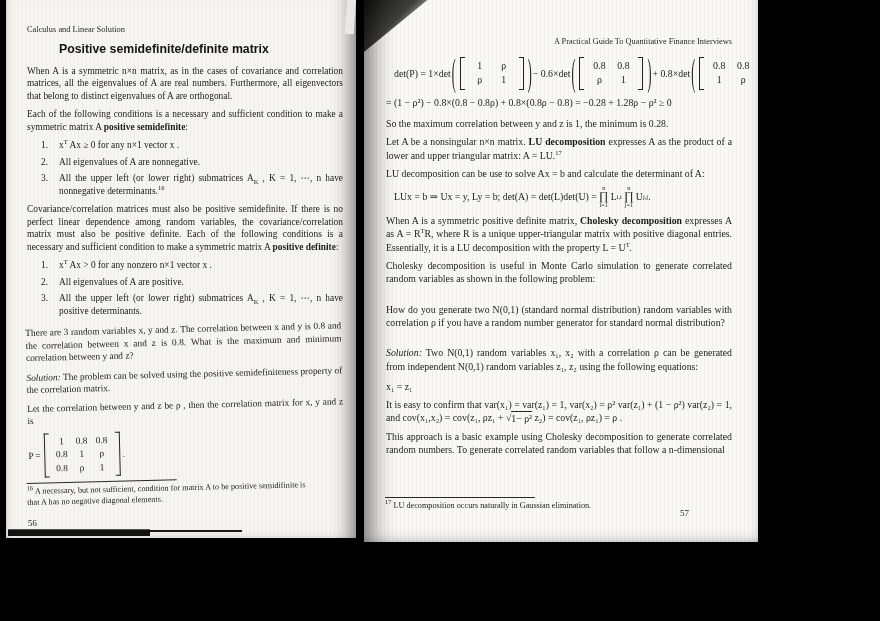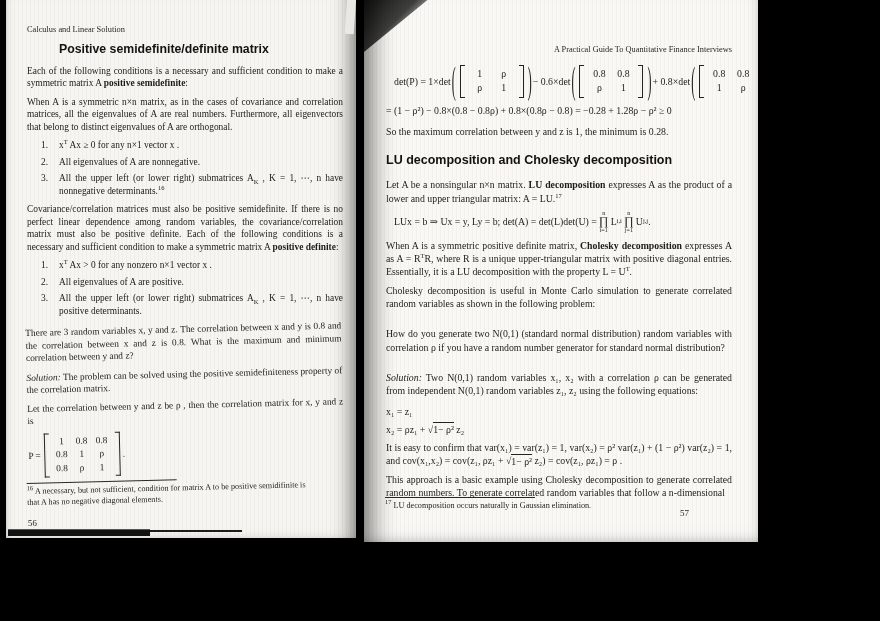--- a/index.html
+++ b/index.html
@@ -61,21 +61,21 @@
   .mrow{display:flex;justify-content:center;}
   .mrow span{min-width:20px;text-align:center;line-height:1.45;}
   .m2 .mrow span{min-width:24px;}
 
   .footnote-block{position:absolute;left:21px;right:40px;bottom:30px;font-size:8.2px;line-height:1.3;}
   .fn-rule{width:150px;border-top:1px solid #2a2825;margin-bottom:3px;}
   .pageno-left{position:absolute;left:22px;bottom:10px;font-size:9px;}
 
   
   .rp{padding:40px 26px 0 22px;font-size:9.8px;line-height:1.36;}
-  .rp .running-head{text-align:right;font-size:8.3px;margin:16px 0 10px 0;}
+  .rp .running-head{text-align:right;font-size:8.3px;margin:8px 0 10px 0;}
   .rp p{margin:0 0 5px 0;text-align:justify;}
   .rp h2{
     font-family:"Liberation Sans","DejaVu Sans",sans-serif;
     font-size:12.5px;font-weight:bold;margin:14px 0 9px 0;color:#14110e;
   }
   .eq{margin:2px 0 4px 10px;}
   .eq-ind{margin-left:26px;}
   .eqrow{display:flex;align-items:center;margin:2px 0 6px 8px;white-space:nowrap;}
   .bigp{display:inline-block;transform:scaleY(3.1);font-size:12px;font-weight:300;margin:0 1px;color:#24221f;}
   .prod{display:inline-flex;flex-direction:column;align-items:center;vertical-align:middle;line-height:1;margin:0 2px;}
@@ -89,23 +89,23 @@
 <body>
 
 <div class="scene">
 
   <div class="page page-left">
     <div class="lp">
       <p class="running-head">Calculus and Linear Solution</p>
 
       <h1>Positive semidefinite/definite matrix</h1>
 
+      <p>When A is a symmetric n×n matrix, as in the cases of covariance and correlation matrices, all the eigenvalues of A are real numbers.  Furthermore, all eigenvectors that belong to distinct eigenvalues of A are orthogonal.</p>
+
       <p><span>Each of the following conditions is a necessary and sufficient condition to make a symmetric matrix A </span><b class="kw">positive semidefinite</b><span>:</span></p>
-
-      <p>When A is a symmetric n×n matrix, as in the cases of covariance and correlation matrices, all the eigenvalues of A are real numbers.  Furthermore, all eigenvectors that belong to distinct eigenvalues of A are orthogonal.</p>
 
       <div class="list-item">
         <span class="num">1.</span>
         <span class="itext"><span>x</span><sup>T</sup><span> Ax ≥ 0 for any n×1 vector x .</span></span>
       </div>
       <div class="list-item">
         <span class="num">2.</span>
         <span class="itext">All eigenvalues of A are nonnegative.</span>
       </div>
       <div class="list-item">
@@ -215,24 +215,24 @@
               <span>ρ</span>
             </span>
         </span>
 
       </div>
 
       <p class="eq eq-ind">= (1 − ρ²) − 0.8×(0.8 − 0.8ρ) + 0.8×(0.8ρ − 0.8) = −0.28 + 1.28ρ − ρ² ≥ 0</p>
 
       <p style="margin-top:8px;">So the maximum correlation between y and z is 1, the minimum is 0.28.</p>
 
-      <h2>LU decomposition and Cholesky decomposition</h2>
 
       <p><span>Let A be a nonsingular n×n matrix. </span><b class="kw">LU decomposition</b><span> expresses A as the product of a lower and upper triangular matrix:  A = LU.</span><sup>17</sup></p>
 
+      <p>LU decomposition can be use to solve Ax = b and calculate the determinant of A:</p>
 
       <div class="eqrow">
         <span>LUx = b ⇒ Ux = y, Ly = b;   det(A) = det(L)det(U) = </span>
         <span class="prod">
             <span class="plim">n</span>
             <span class="pop">∏</span>
             <span class="plim">i=1</span>
           </span>
         <span>L</span>
           <sub>i,i</sub>
@@ -250,21 +250,20 @@
 
       <p>Cholesky decomposition is useful in Monte Carlo simulation to generate correlated random variables as shown in the following problem:</p>
 
       <div class="spacer-q"></div>
       <p>How do you generate two N(0,1) (standard normal distribution) random variables with correlation ρ if you have a random number generator for standard normal distribution?</p>
       <div class="spacer-q"></div>
 
       <p><i class="sol">Solution:</i><span> Two N(0,1) random variables x₁, x₂ with a correlation ρ can be generated from independent N(0,1) random variables z₁, z₂ using the following equations:</span></p>
 
       <p class="eq" style="margin-top:7px;">x₁ = z₁</p>
-      <p class="eq"><span>x₂ = ρz₁ + </span><span>√</span><span class="radicand">1− ρ²</span><span> z₂</span></p>
 
       <p style="margin-top:4px;"><span>It is easy to confirm that var(x₁) = var(z₁) = 1, var(x₂) = ρ² var(z₁) + (1 − ρ²) var(z₂) = 1, and cov(x₁,x₂) = cov(z₁, ρz₁ + </span><span>√</span><span class="radicand">1− ρ²</span><span> z₂) = cov(z₁, ρz₁) = ρ .</span></p>
 
       <p style="margin-top:5px;">This approach is a basic example using Cholesky decomposition to generate correlated random numbers. To generate correlated random variables that follow a n-dimensional</p>
     </div>
 
     <div class="footnote-block">
       <div class="fn-rule"></div>
       <sup>17</sup><span> LU decomposition occurs naturally in Gaussian elimination.</span>
     </div>

